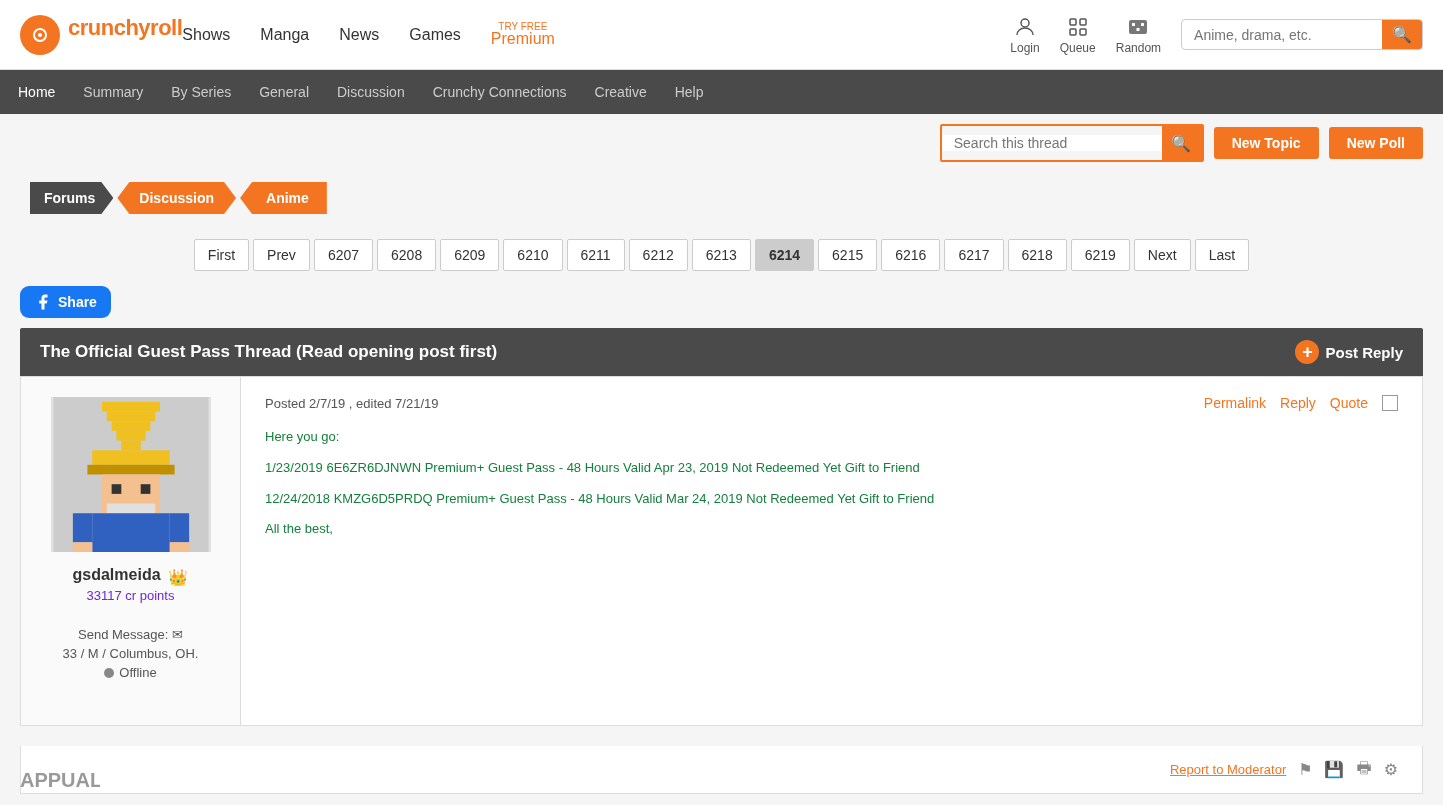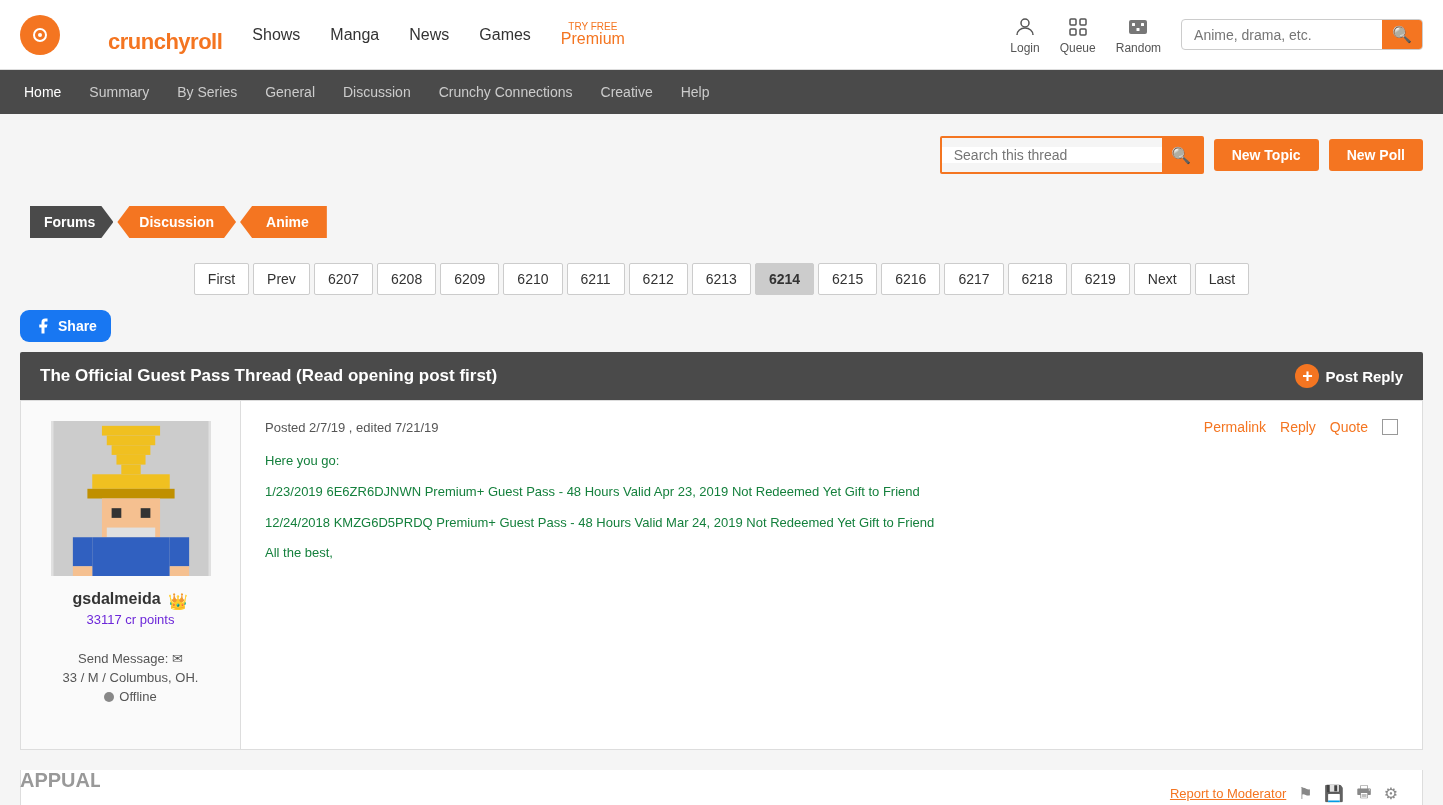--- a/index.html
+++ b/index.html
@@ -9,24 +9,22 @@
     .top-nav {
       background: #fff;
       border-bottom: 1px solid #ddd;
       display: flex;
       align-items: center;
       padding: 0 20px;
       height: 70px;
     }
     .logo {
       display: flex;
-      align-items: flex-end;
-      margin-right: 30px;
+      align-items: flex-start;
       text-decoration: none;
-      gap: 40px;
     }
     .logo-circle {
       width: 40px;
       height: 40px;
       background: #f47521;
       border-radius: 50%;
       display: flex;
       align-items: center;
       justify-content: center;
       margin-right: 8px;
@@ -107,39 +105,39 @@
       display: flex;
       align-items: center;
       justify-content: center;
     }
 
     
     .forum-nav {
       background: #4a4a4a;
       display: flex;
       align-items: center;
-      padding: 0 10px;
+      padding: 0 4px;
       height: 44px;
     }
     .forum-nav-link {
       color: #ccc;
       text-decoration: none;
       padding: 0 14px;
       font-size: 14px;
       line-height: 44px;
       display: inline-block;
     }
     .forum-nav-link.active { color: #fff; }
 
     
     .toolbar {
       display: flex;
       align-items: center;
       justify-content: flex-end;
-      padding: 22px 20px;
+      padding: 10px 20px;
       background: #f5f5f5;
       gap: 10px;
     }
     .search-thread-box {
       display: flex;
       align-items: center;
       border: 2px solid #f47521;
       border-radius: 2px;
       overflow: hidden;
       height: 38px;

